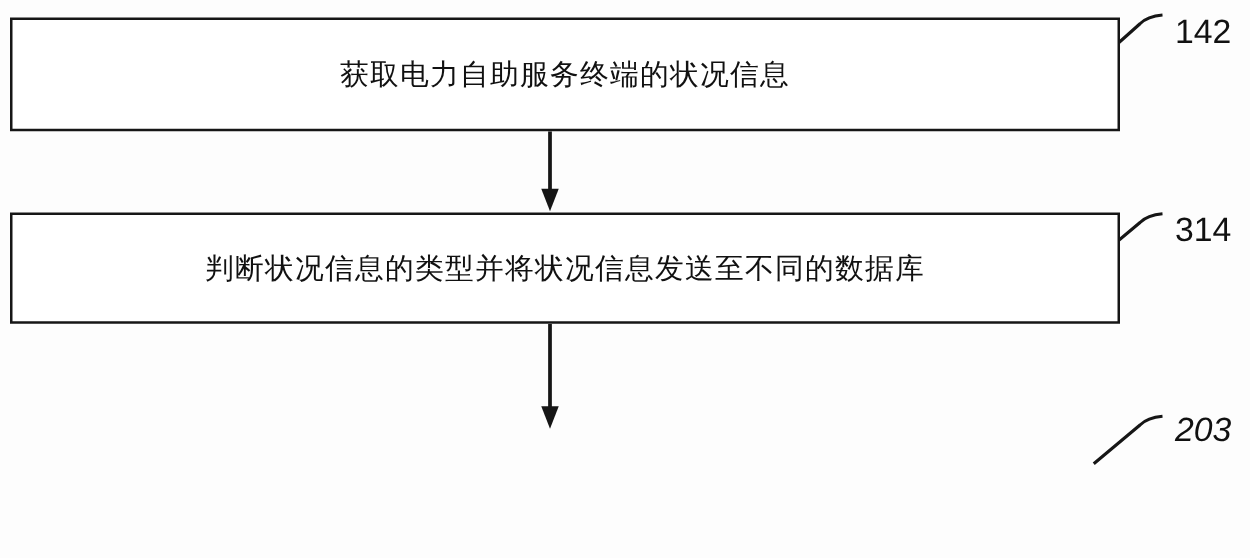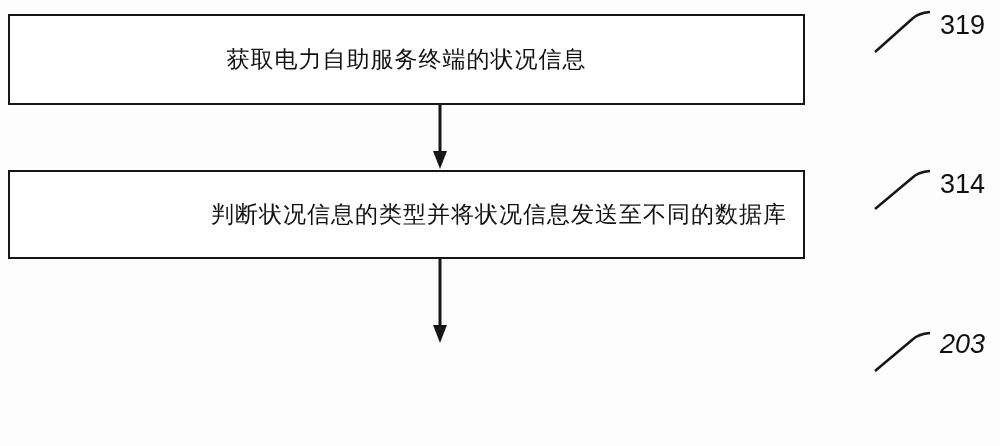--- a/index.html
+++ b/index.html
@@ -19,38 +19,38 @@
     position: absolute;
     left: 0;
     top: 0;
     width: 1000px;
     height: 446px;
     pointer-events: none;
   }
   .flow-box {
     position: absolute;
     left: 8px;
-    width: 797px;
+    width: 888px;
     border: 2px solid #161616;
     background: #ffffff;
     display: flex;
     align-items: center;
     justify-content: center;
     box-sizing: border-box;
   }
   .flow-box .box-label {
     font-size: 23px;
     color: #111111;
     letter-spacing: 1px;
     text-align: center;
     padding: 0 16px;
     line-height: 1.3;
   }
   .box-1 { top: 14px;  height: 91px; }
-  .box-2 { top: 170px; height: 89px; justify-content: flex-end; }
+  .box-2 { top: 170px; height: 89px; }
   .box-3 { top: 345px; height: 88px; }
   .ref-label {
     position: absolute;
     left: 940px;
     width: 58px;
     font-size: 27px;
     color: #111111;
     text-align: left;
     line-height: 1;
   }
@@ -84,19 +84,19 @@
 
   <div class="flow-box box-1">
     <span class="box-label">获取电力自助服务终端的状况信息</span>
   </div>
 
   <div class="flow-box box-2">
     <span class="box-label">判断状况信息的类型并将状况信息发送至不同的数据库</span>
   </div>
 
 
-  <div class="ref-label ref-1">319</div>
+  <div class="ref-label ref-1">142</div>
 
   <div class="ref-label ref-2">314</div>
 
   <div class="ref-label ref-3">203</div>
 
 </div>
 
 </body></html>

